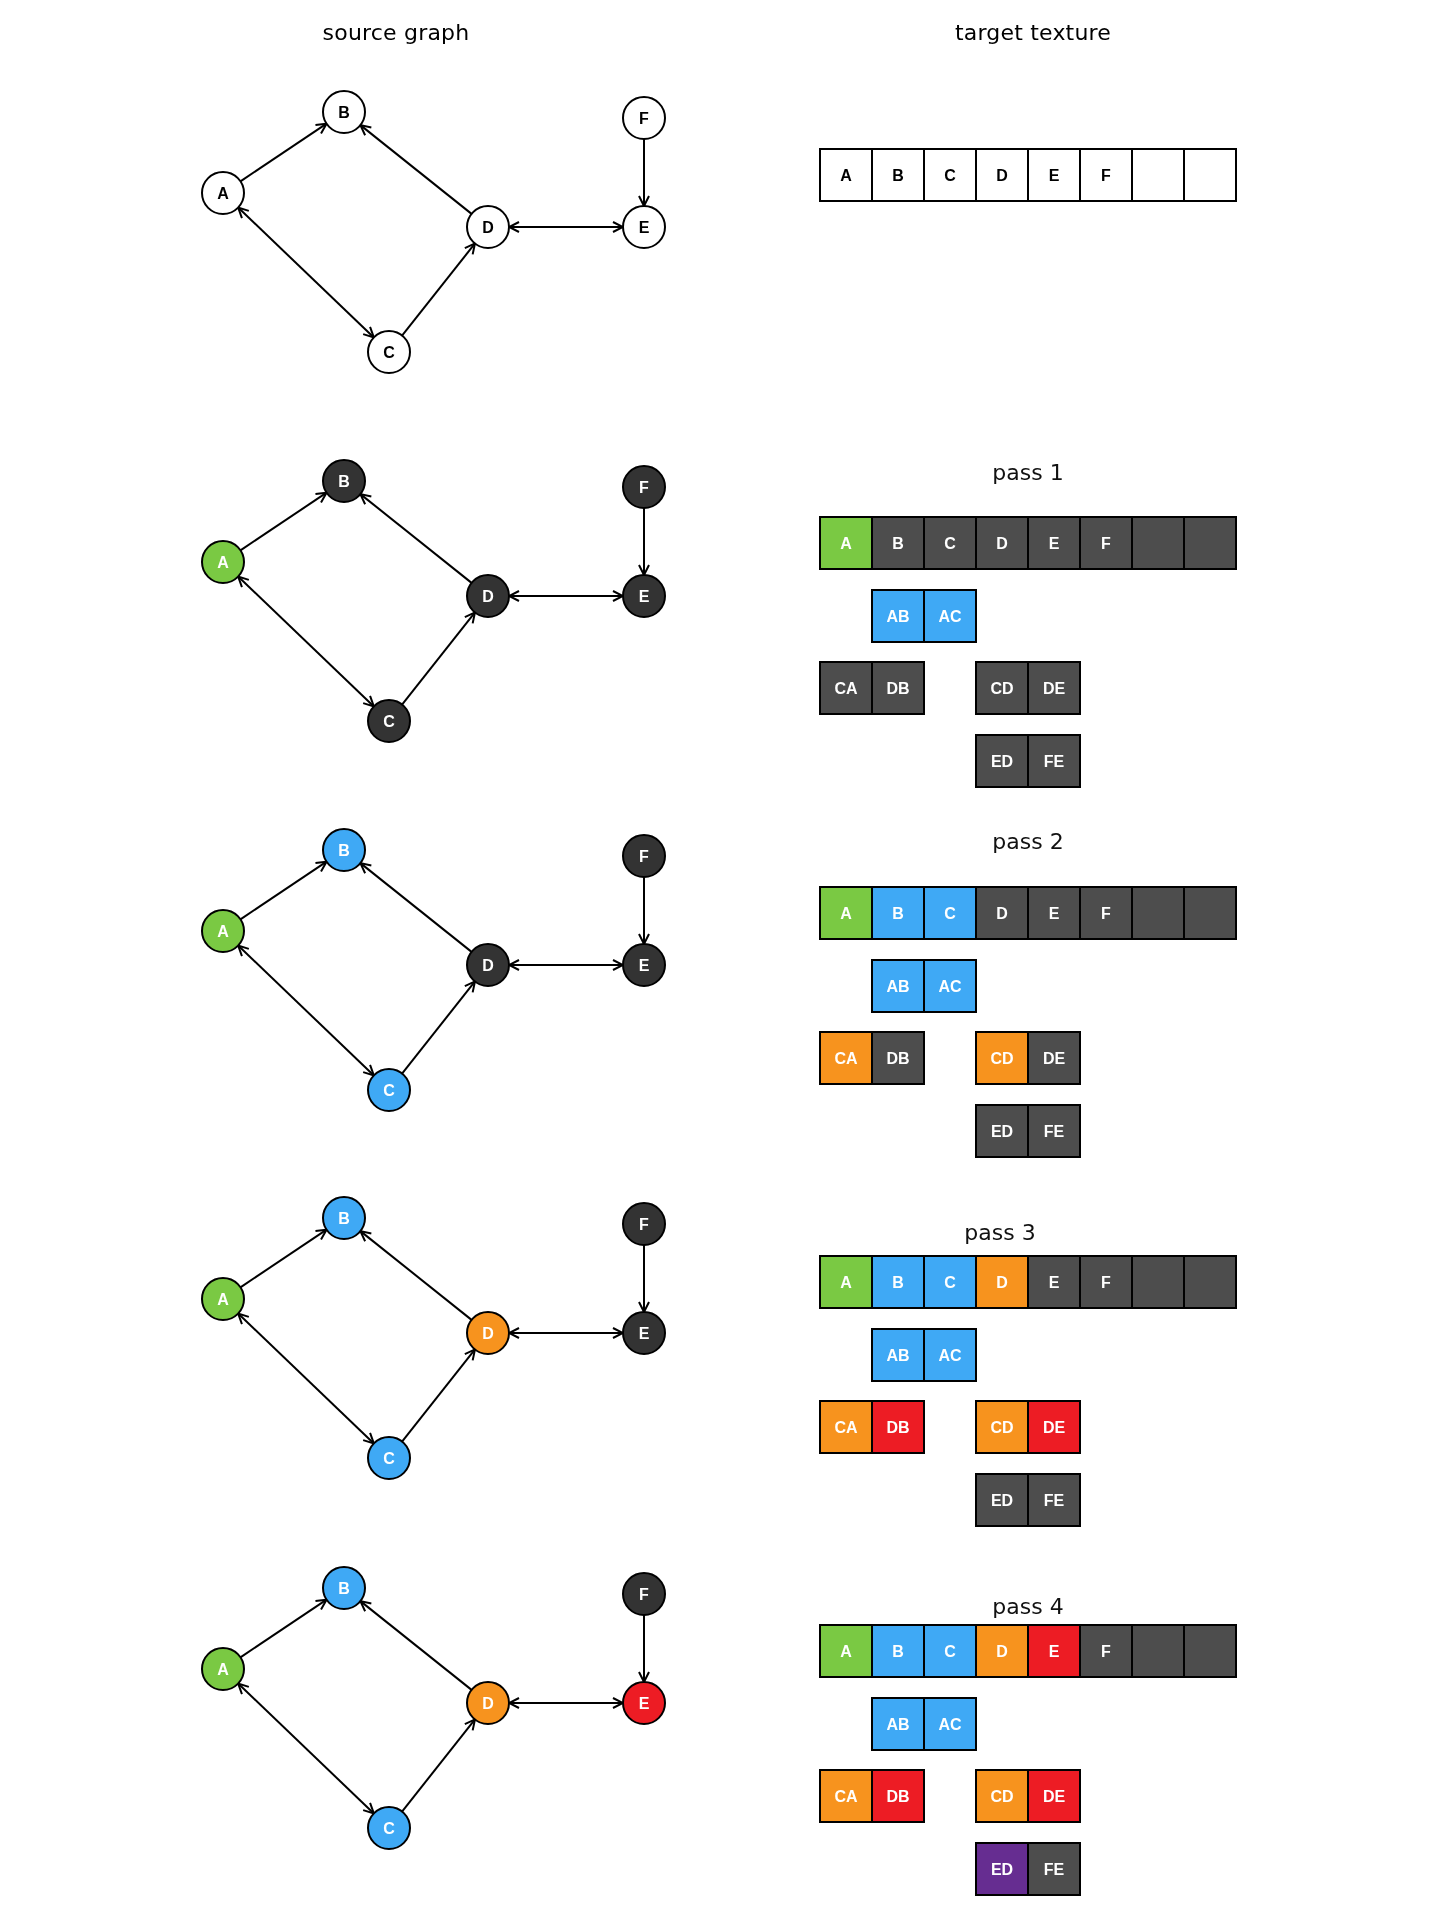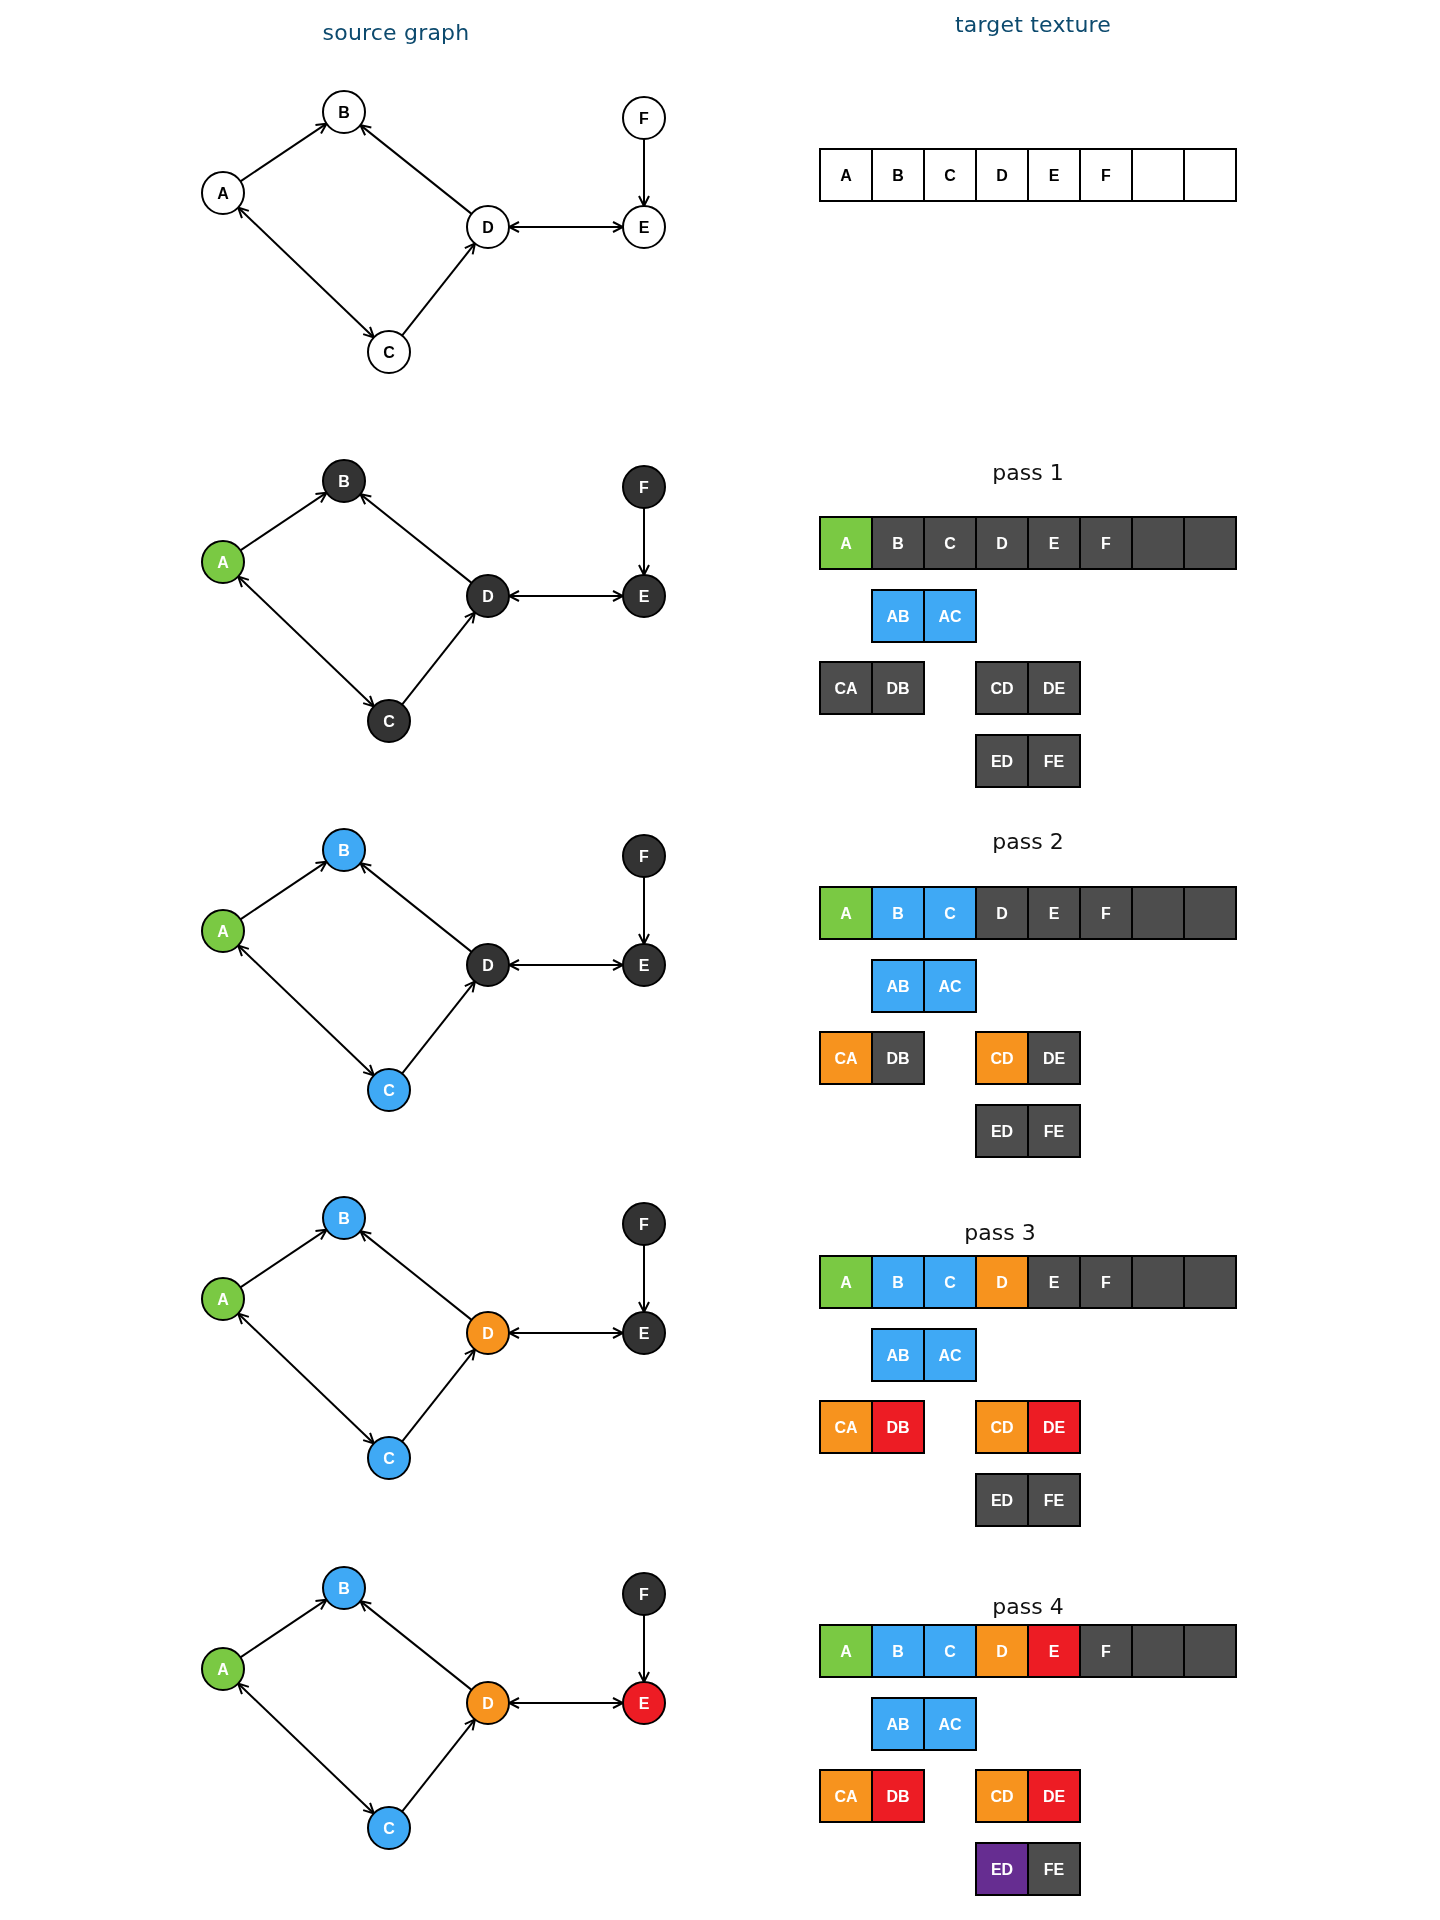--- a/index.html
+++ b/index.html
@@ -1,30 +1,30 @@
 <!DOCTYPE html>
 <html><head>
 <meta charset="utf-8">
 <style>
   html, body { margin: 0; padding: 0; background: #ffffff; }
   body { width: 1440px; height: 1920px; position: relative; overflow: hidden;
          font-family: "DejaVu Sans", sans-serif; }
-  .col-title { position: absolute; font-size: 22px; color: #0c4a6e; transform: translateX(-50%);
+  .col-title { position: absolute; font-size: 22px; color: #000000; transform: translateX(-50%);
                white-space: nowrap; letter-spacing: 0.2px; }
   .pass-label { position: absolute; font-size: 22px; color: #111; transform: translateX(-50%);
                 white-space: nowrap; }
   svg { position: absolute; left: 0; top: 0; }
   .node-label { font-family: "Liberation Sans", sans-serif; font-weight: bold; font-size: 16px; }
   .cell-label { font-family: "Liberation Sans", sans-serif; font-weight: bold; font-size: 16px; }
 </style>
 </head>
 <body>
 
 <div class="col-title" style="left:396px; top:20px;">source graph</div>
-<div class="col-title" style="left:1033px; top:12px;">target texture</div>
+<div class="col-title" style="left:1033px; top:20px;">target texture</div>
 
 <div class="pass-label" style="left:1028px; top:460px;">pass 1</div>
 <div class="pass-label" style="left:1028px; top:829px;text-align:center;">pass 2</div>
 <div class="pass-label" style="left:1000px; top:1198px;margin-top:22px;">pass 3</div>
 <div class="pass-label" style="left:1028px; top:1567px;margin-top:27px;">pass 4</div>
 
 <svg id="canvas" width="1440" height="1920" viewBox="0 0 1440 1920" xmlns="http://www.w3.org/2000/svg">
   <defs>
     <marker id="arrow" viewBox="0 0 12 12" refX="11" refY="6" markerWidth="12" markerHeight="12" markerUnits="userSpaceOnUse" orient="auto-start-reverse">
       <path d="M1,1 L11,6 L1,11" fill="none" stroke="#000" stroke-width="2"></path>

